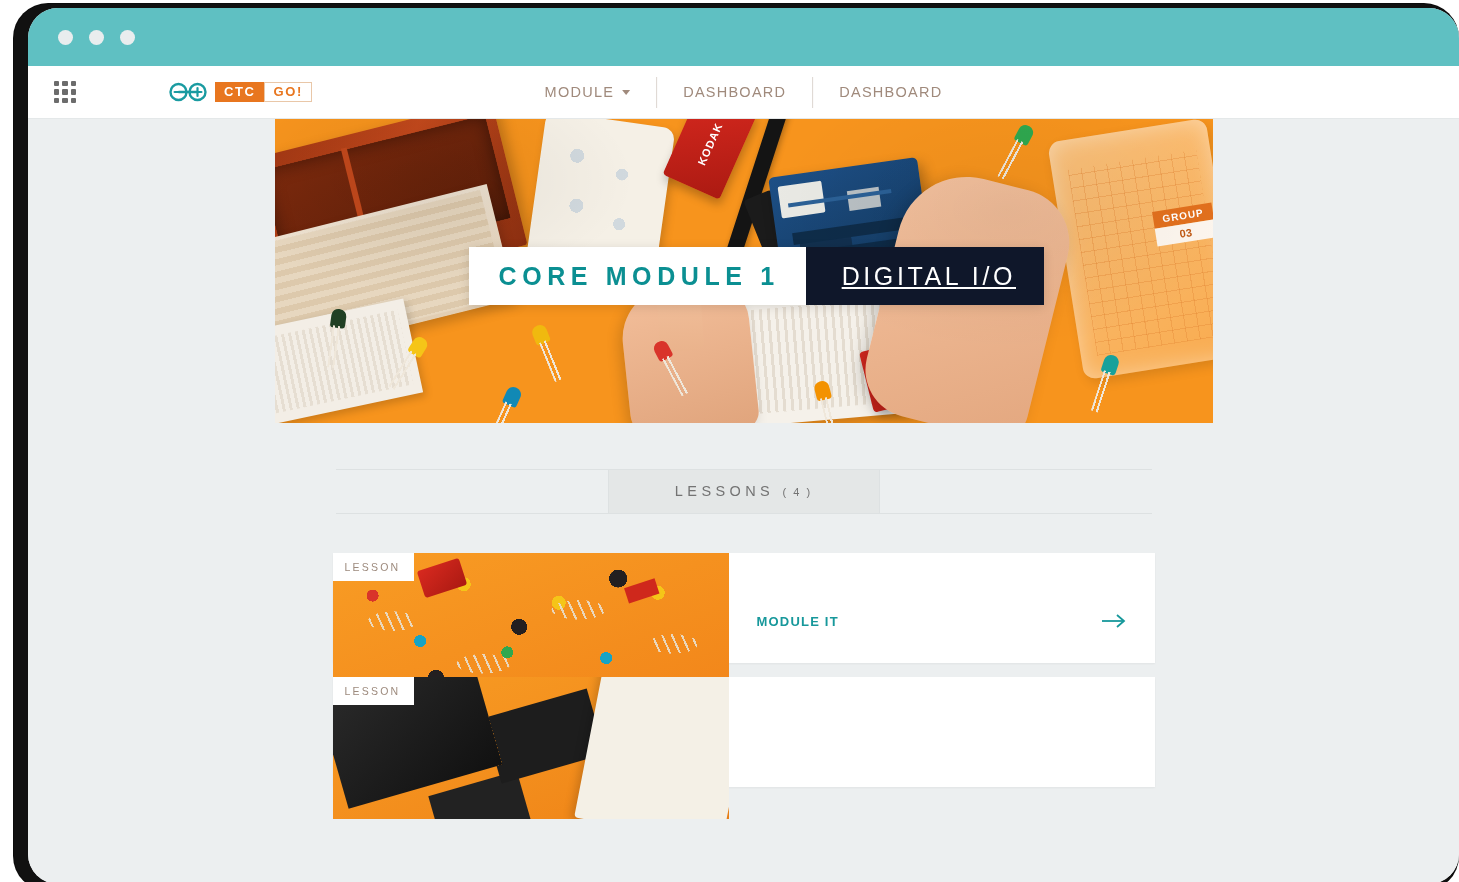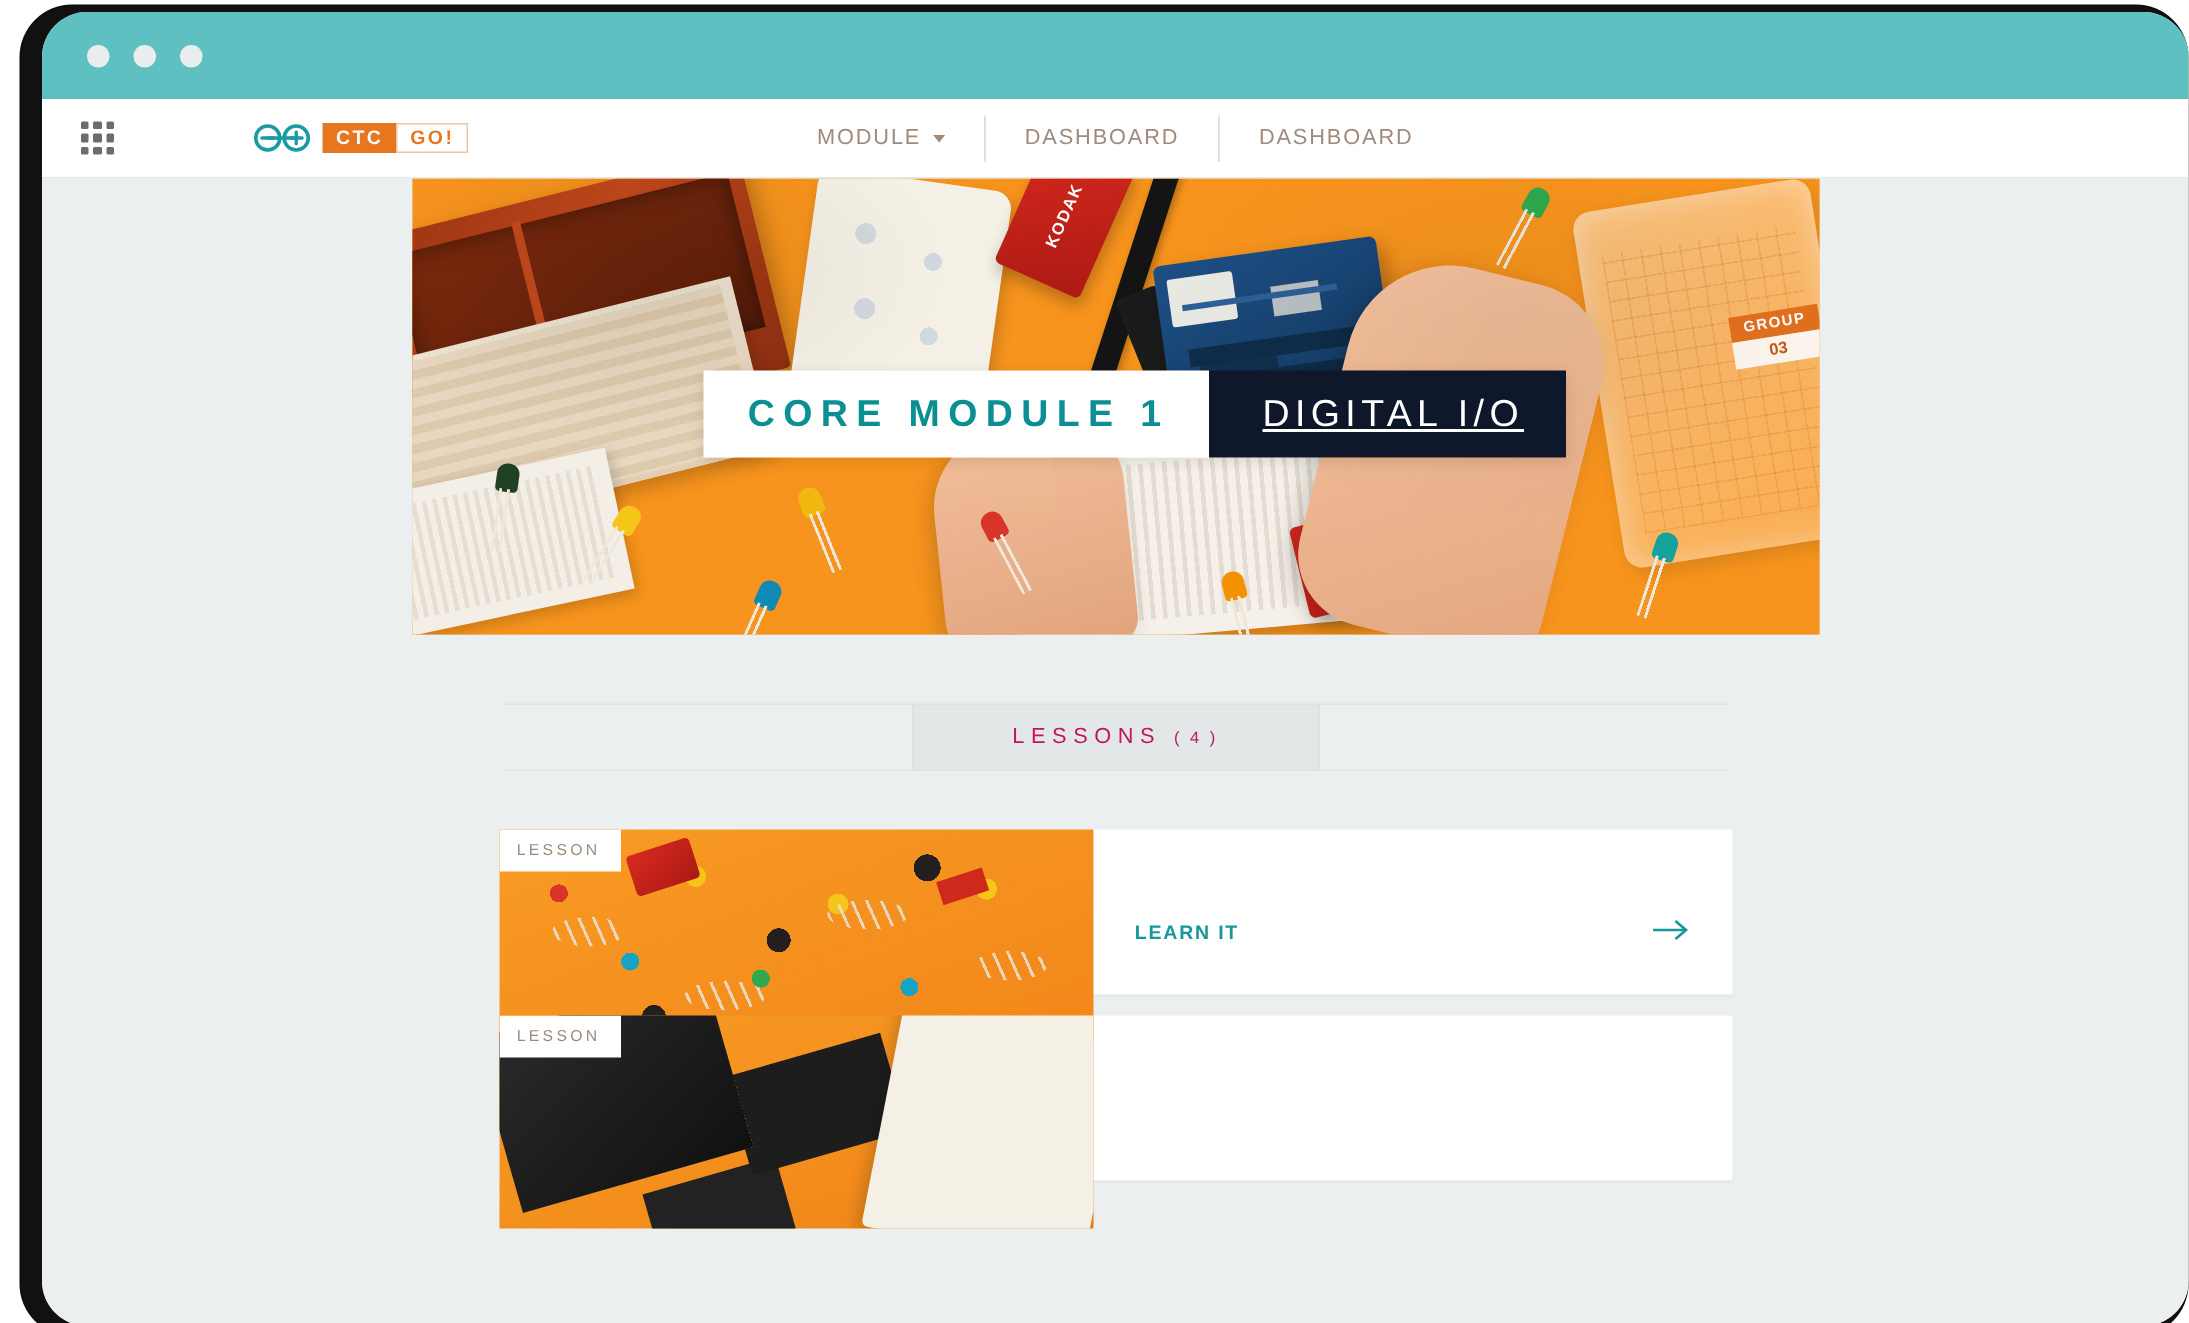--- a/index.html
+++ b/index.html
@@ -319,21 +319,21 @@
     width: 816px; margin: 46px auto 0;
     display: flex;
     border-top: 1px solid #dde1e2;
     border-bottom: 1px solid #dde1e2;
   }
   .tab-filler { flex: 1; }
   .tab-active {
     background: #e4e7e7;
     border-left: 1px solid #dde1e2;
     border-right: 1px solid #dde1e2;
-    color: #be185d;
+    color: #737373;
     font-size: 14.5px;
     letter-spacing: 4.4px;
     text-align: center;
     padding: 13px 0 14px;
     width: 272px;
     cursor: pointer;
     white-space: nowrap;
   }
   .tab-count { font-size: 11px; letter-spacing: 2px; }
 
@@ -553,21 +553,21 @@
         <div class="tab-filler"></div>
       </div>
 
       <div id="lessons">
 
         <div class="lesson-card">
           <div class="lesson-thumb thumb-a">
             <span class="lesson-badge">LESSON</span>
           </div>
           <div class="lesson-body">
-            <span class="lesson-cta">LEARN IT</span>
+            <span class="lesson-cta">MODULE IT</span>
             <span class="lesson-arrow">
               <svg width="26" height="16" viewBox="0 0 26 16">
                 <path d="M1 8 H22" stroke="#17989b" stroke-width="1.8" fill="none"></path>
                 <path d="M16 2 L23 8 L16 14" stroke="#17989b" stroke-width="1.8" fill="none"></path>
               </svg>
             </span>
           </div>
         </div>
 
         <div class="lesson-card">

